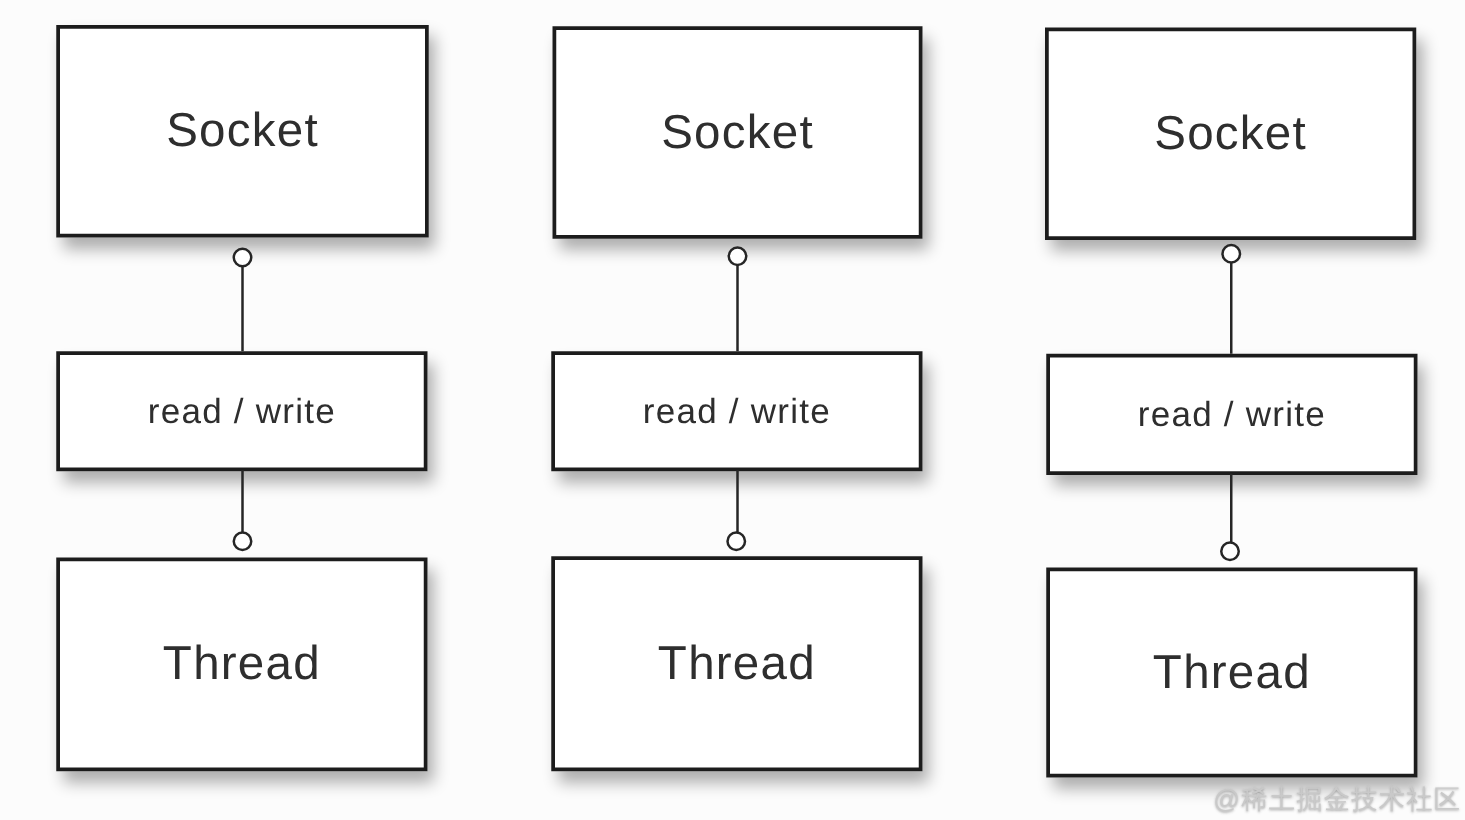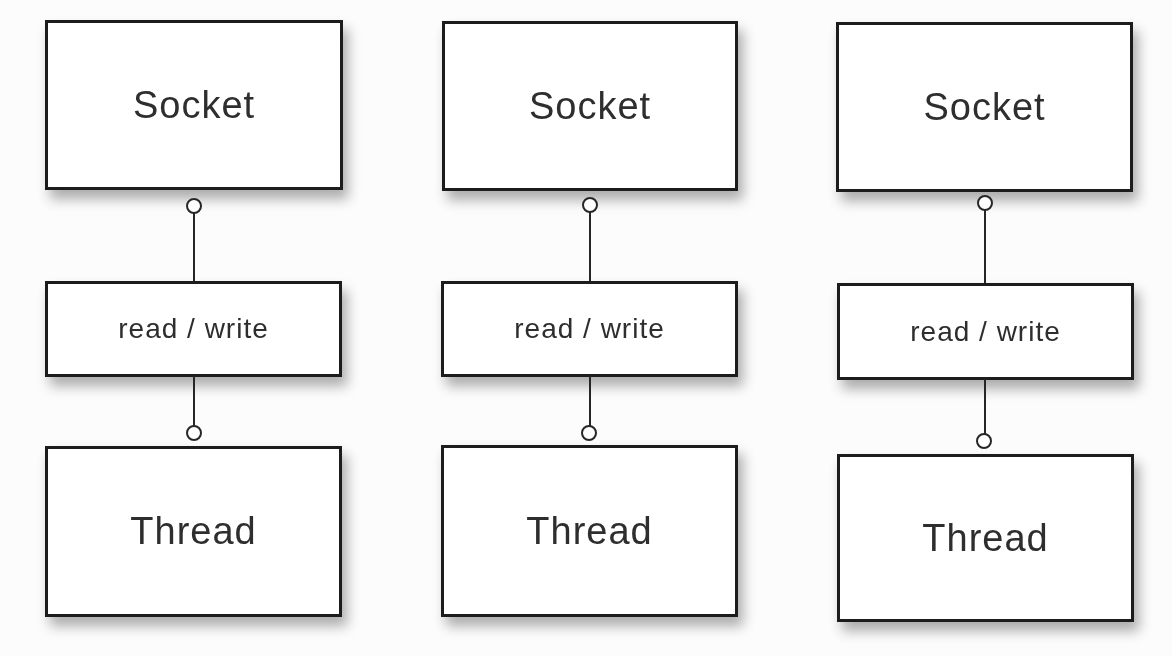--- a/index.html
+++ b/index.html
@@ -112,13 +112,14 @@
   <div class="vline c3l1"></div>
   <div class="node mid c3r">
     <span class="lbl">read / write</span>
   </div>
   <div class="vline c3l2"></div>
   <div class="ball c3b2"></div>
   <div class="node big c3t">
     <span class="lbl">Thread</span>
   </div>
 
+  <div class="watermark">@稀土掘金技术社区</div>
 </div>
 
 </body></html>

